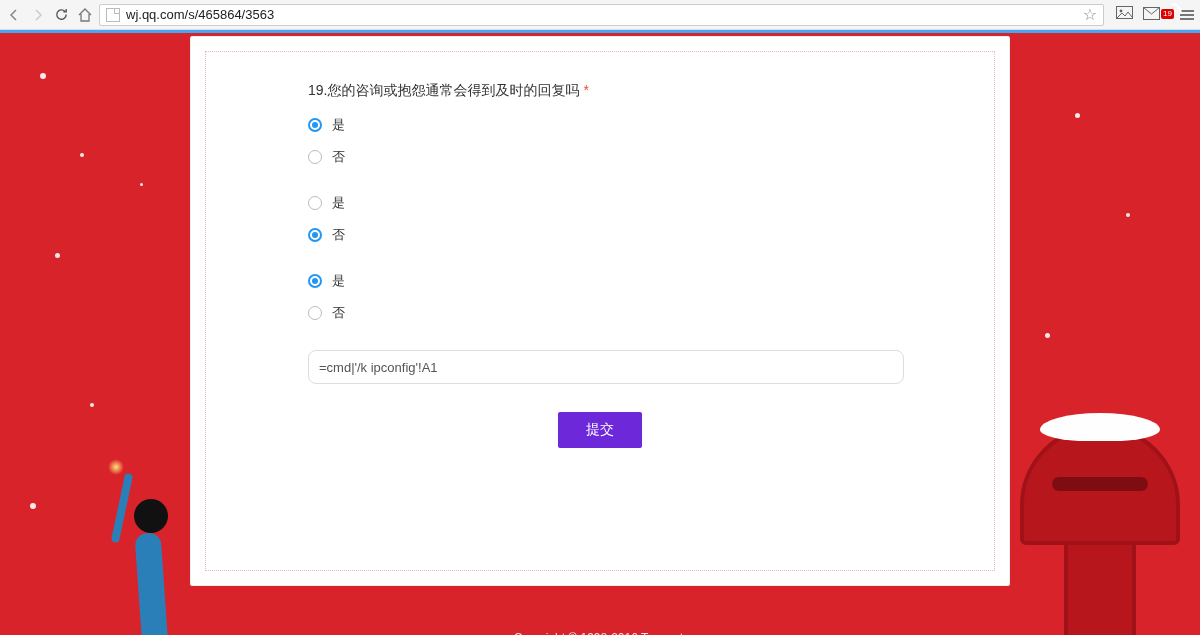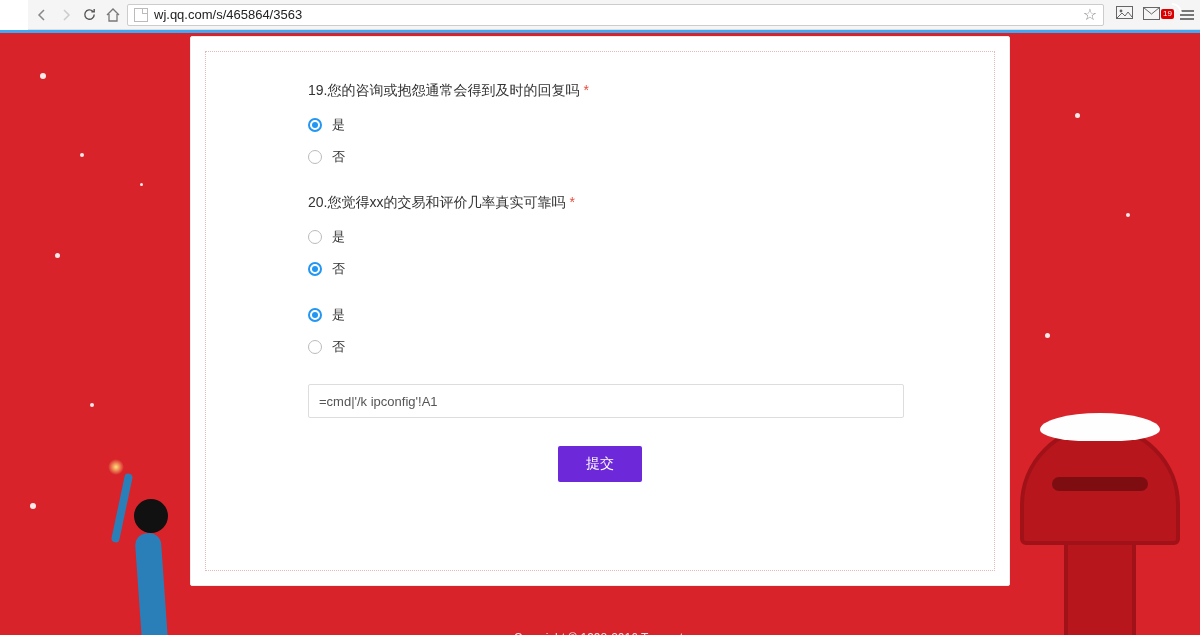--- a/index.html
+++ b/index.html
@@ -18,21 +18,20 @@
     }
     
     .browser-bar {
       height: 30px;
       display: flex;
       align-items: center;
       padding: 0 6px;
       background: #f5f5f5;
       border-bottom: 1px solid #ddd;
       gap: 6px;
-      margin-left: 28px;
     }
     .nav-icons {
       display: flex;
       align-items: center;
       gap: 8px;
       color: #888;
     }
     .nav-icons .enabled { color: #555; }
     .nav-icons svg { display: block; }
     .url-box {
@@ -217,21 +216,21 @@
       top: 2px; left: 2px;
       width: 6px; height: 6px;
       background: #2196f3;
       border-radius: 50%;
     }
     .text-input {
       width: 100%;
       height: 34px;
       padding: 0 10px;
       border: 1px solid #ddd;
-      border-radius: 2px;
+      border-radius: 8px;
       font-size: 13px;
       color: #555;
       background: #fff;
     }
     .submit-wrap {
       text-align: center;
       margin-top: 28px;
     }
     .submit-btn {
       display: inline-block;
@@ -426,23 +425,20 @@
             <span class="radio selected"></span>
             <span>是</span>
           </div>
           <div class="option">
             <span class="radio"></span>
             <span>否</span>
           </div>
         </div>
 
         <div class="q-block">
-          <div class="q-title">
-            <span>20</span>.<span>您觉得xx的交易和评价几率真实可靠吗</span><span class="req">*</span>
-          </div>
           <div class="option">
             <span class="radio"></span>
             <span>是</span>
           </div>
           <div class="option">
             <span class="radio selected"></span>
             <span>否</span>
           </div>
         </div>
 

